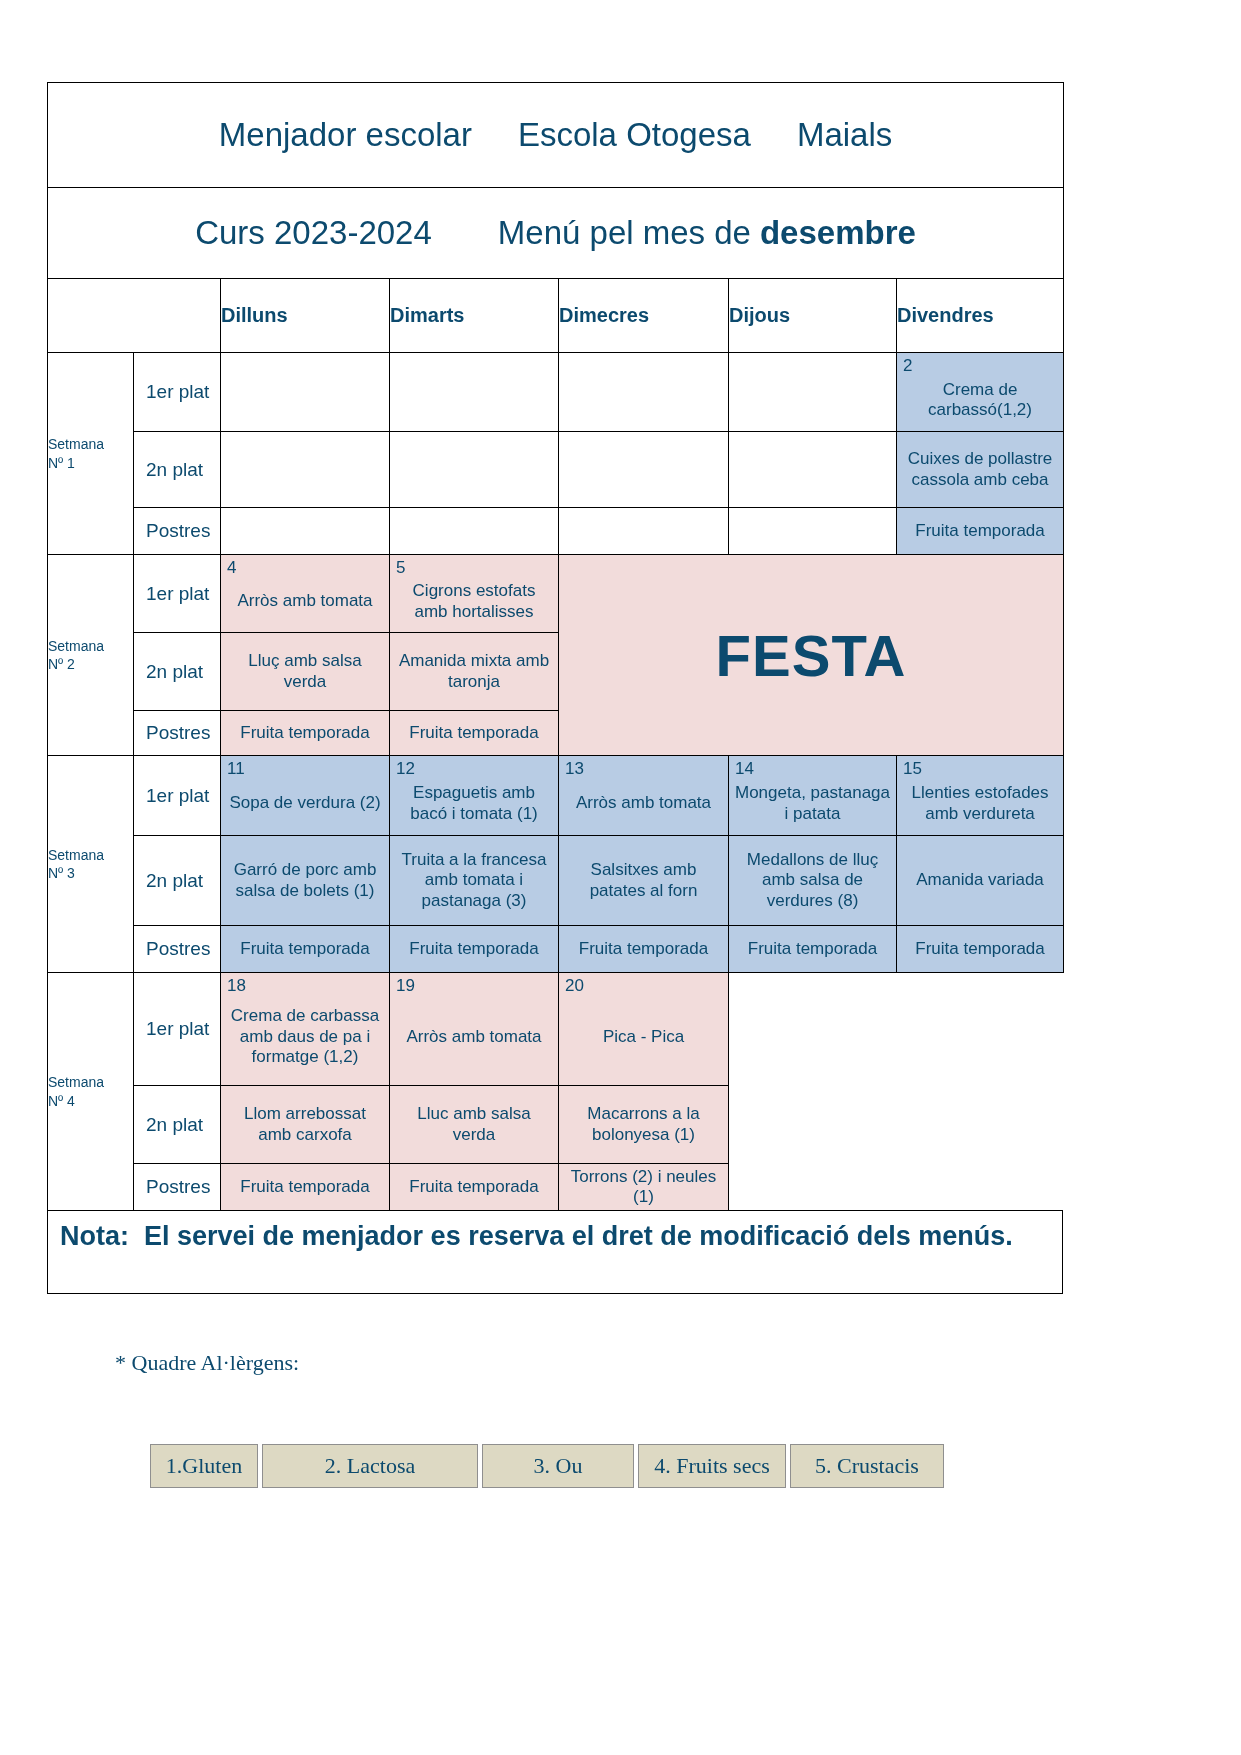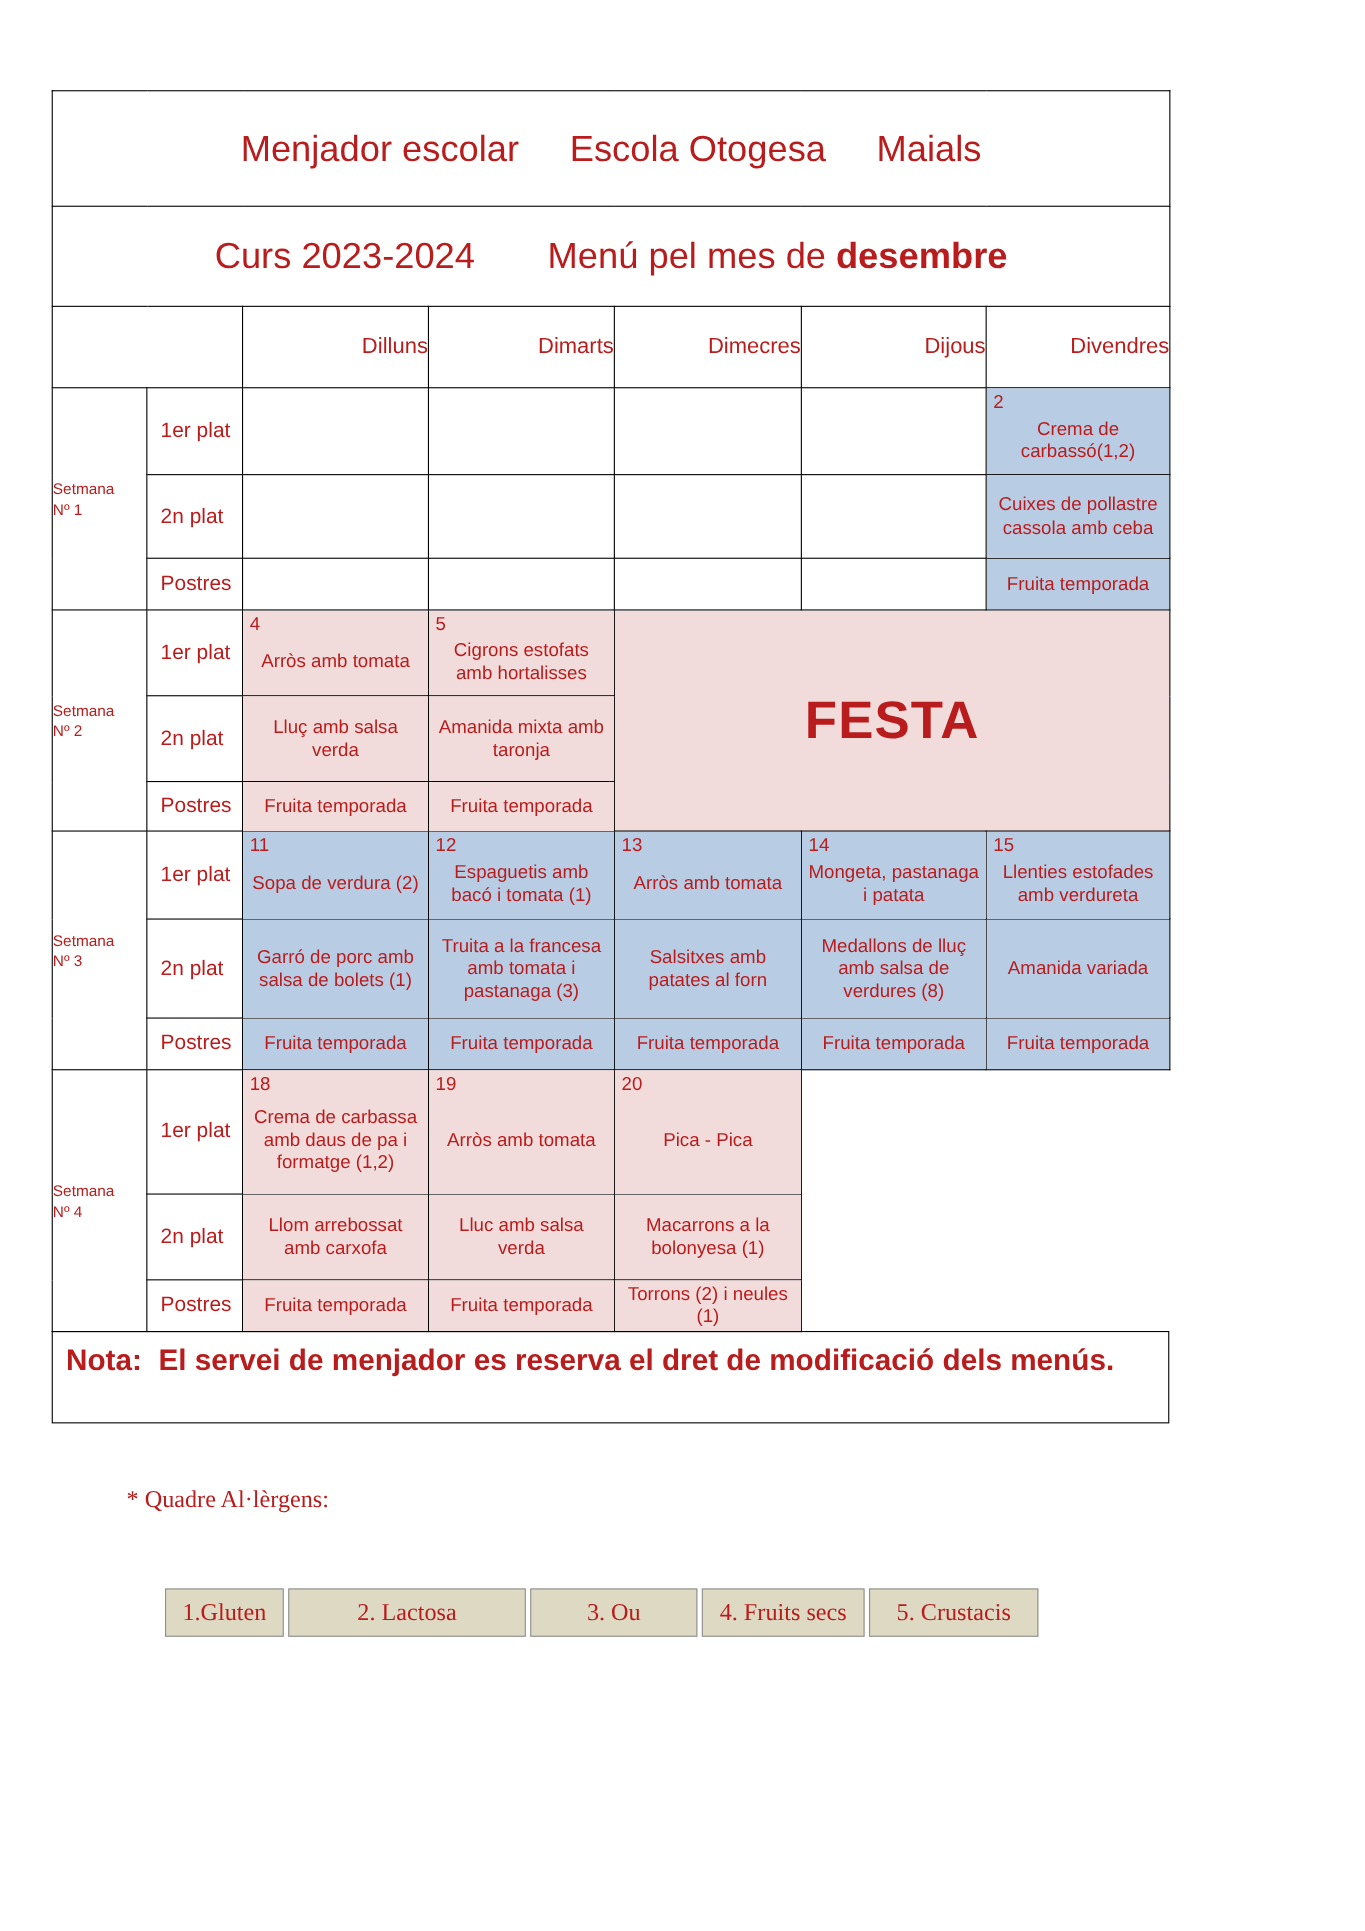--- a/index.html
+++ b/index.html
@@ -1,21 +1,21 @@
 <!DOCTYPE html>
 <html style="--cell-blue: #b8cce4; --cell-pink: #f2dcdb; --allergen-beige: #ddd9c3;"><head>
 <meta charset="utf-8">
 <style>
   html,body{margin:0;padding:0;background:#ffffff;}
   .page{
     position:relative;
     width:1241px;height:1755px;
     background:#ffffff;
     font-family:"Liberation Sans",sans-serif;
-    color:#b91c1c;
+    color:#0c4a6e;
     overflow:hidden;
   }
   .doc{position:absolute;left:47px;top:82px;width:1016px;}
 
   table.menu{
     border-collapse:collapse;
     table-layout:fixed;
     width:1016px;
   }
   table.menu td{
@@ -25,35 +25,35 @@
     vertical-align:middle;
   }
 
   .title-cell{height:104px;text-align:center;font-size:33px;}
   .title-cell .gap{display:inline-block;width:46px;}
   .subtitle-cell{height:90px;text-align:center;font-size:33px;}
   .subtitle-cell .gap2{display:inline-block;width:66px;}
   .subtitle-cell .month-label{margin-right:9px;margin-top:31px;}
   .subtitle-cell b{font-weight:bold;}
 
-  .day-cell{height:73px;text-align:right;font-size:20px;}
+  .day-cell{height:73px;text-align:left;font-size:20px;font-weight:bold;}
   .day-blank{height:73px;}
 
   .week-cell{text-align:left;font-size:14px;line-height:1.3;}
   .label-cell{font-size:19px;padding-left:12px !important;}
 
   .cell{position:relative;font-size:17px;line-height:1.2;}
   .cell .num{position:absolute;top:3px;left:6px;font-size:17px;}
   .cell .dish{text-align:center;padding:2px 5px;}
   .cell.with-num .dish{padding-top:18px;}
 
   .blue{background:var(--cell-blue,#b8cce4);}
   .pink{background:var(--cell-pink,#f2dcdb);}
 
-  .festa-cell{text-align:center;font-size:48px;font-weight:bold;letter-spacing:1px;}
+  .festa-cell{text-align:center;font-size:58px;font-weight:bold;letter-spacing:1px;}
   .noborder{border:none !important;background:#ffffff;}
 
   tr.h105 td{height:104px;}
   tr.h78 td{height:78px;}
   tr.h75 td{height:75px;}
   tr.h46 td{height:46px;}
   tr.h77 td{height:77px;}
   tr.h44 td{height:44px;}
   tr.h79 td{height:79px;}
   tr.h89 td{height:89px;}

